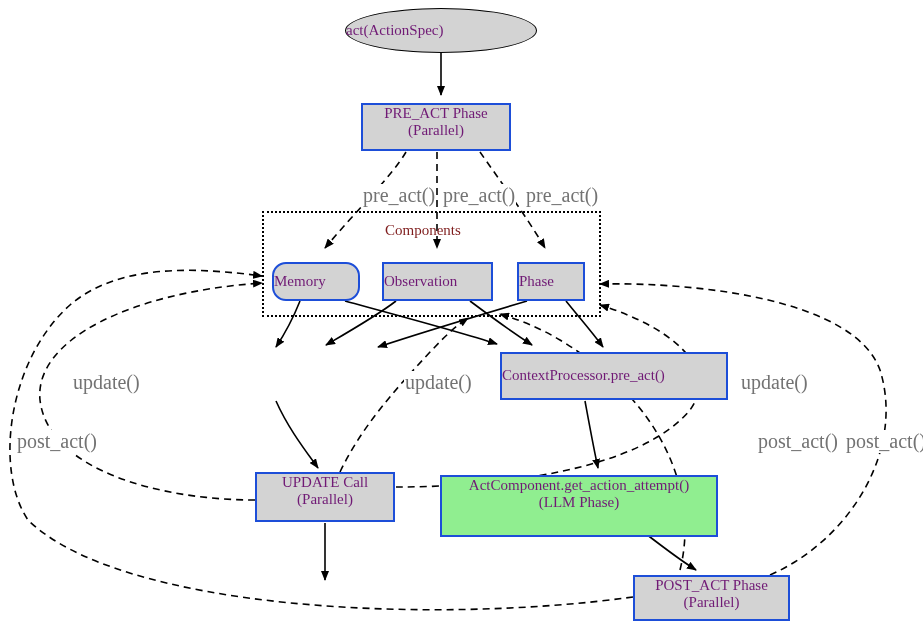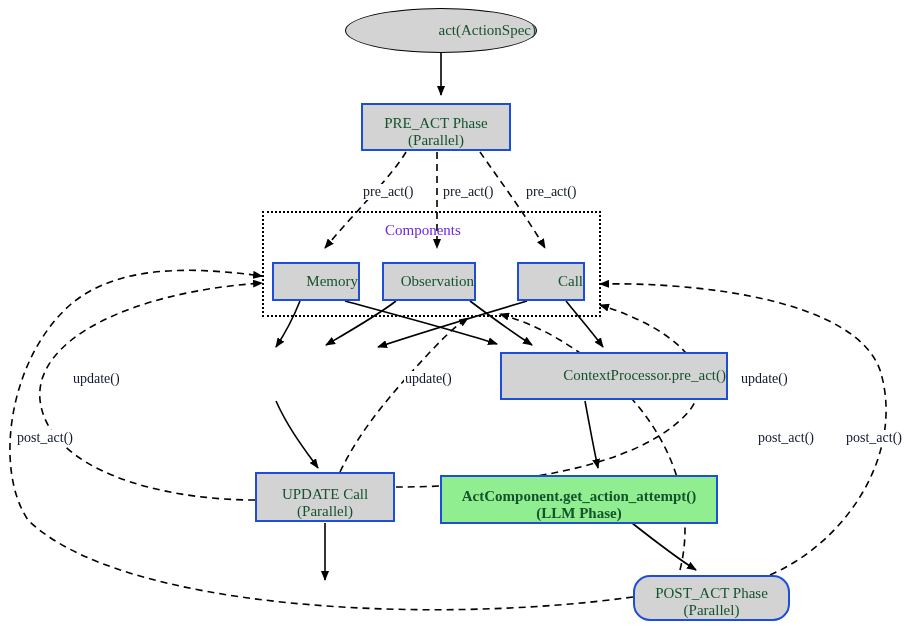--- a/index.html
+++ b/index.html
@@ -1,27 +1,27 @@
 <!DOCTYPE html>
 <html><head>
 <meta charset="utf-8">
 <style>
   html,body{margin:0;padding:0;background:#ffffff;}
   #canvas{position:relative;width:923px;height:637px;background:#ffffff;
           font-family:"Liberation Serif","DejaVu Serif",serif;overflow:hidden;}
   svg.edges{position:absolute;left:0;top:0;width:923px;height:637px;}
   .node{position:absolute;box-sizing:border-box;display:flex;align-items:center;
-        justify-content:flex-end;text-align:center;line-height:1.15;
-        font-family:"Liberation Serif","DejaVu Serif",serif;color:#14532d;}
+        justify-content:flex-start;text-align:center;line-height:1.15;
+        font-family:"Liberation Serif","DejaVu Serif",serif;color:#701a75;}
   .box{border:2px solid #1d4ed8;background:#d3d3d3;font-size:15px;}
   .box.green{background:#90ee90;}
   .ellipse{border:1px solid #000;background:#d3d3d3;border-radius:50%;font-size:15px;}
   .cluster{position:absolute;border:2px dotted #000;background:transparent;}
-  .cluster-label{position:absolute;font-size:15px;color:#6d28d9;white-space:nowrap;}
-  .elabel{position:absolute;font-size:14px;color:#0f172a;white-space:nowrap;
+  .cluster-label{position:absolute;font-size:15px;color:#7f1d1d;white-space:nowrap;}
+  .elabel{position:absolute;font-size:20px;color:#737373;white-space:nowrap;
           font-family:"Liberation Serif","DejaVu Serif",serif;background:#fff;
           padding:0 1px;}
 </style>
 </head>
 <body>
 
 <div id="canvas">
 
   <svg class="edges" viewBox="0 0 923 637" xmlns="http://www.w3.org/2000/svg">
     <defs>
@@ -70,48 +70,48 @@
 
   <div class="node ellipse" style="left:345px;top:8px;width:192px;height:45px;">
     <span>act(ActionSpec)</span>
   </div>
 
   <div class="node box" style="left:361px;top:103px;width:150px;height:48px;flex-direction:column;">
     <span>PRE_ACT Phase</span>
     <span>(Parallel)</span>
   </div>
 
-  <div class="node box" style="left:272px;top:262px;width:88px;height:39px;">
+  <div class="node box" style="left:272px;top:262px;width:88px;height:39px;border-radius:14px;">
     <span>Memory</span>
   </div>
 
-  <div class="node box" style="left:382px;top:262px;width:94px;height:39px;">
+  <div class="node box" style="left:382px;top:262px;width:111px;height:39px;">
     <span>Observation</span>
   </div>
 
   <div class="node box" style="left:517px;top:262px;width:68px;height:39px;">
-    <span>Call</span>
+    <span>Phase</span>
   </div>
 
 
   <div class="node box" style="left:500px;top:352px;width:228px;height:48px;">
     <span>ContextProcessor.pre_act()</span>
   </div>
 
   <div class="node box" style="left:255px;top:472px;width:140px;height:50px;flex-direction:column;">
     <span>UPDATE Call</span>
     <span>(Parallel)</span>
   </div>
 
-  <div class="node box green" style="left:440px;top:475px;width:278px;height:49px;flex-direction:column;font-weight:bold;">
+  <div class="node box green" style="left:440px;top:475px;width:278px;height:62px;flex-direction:column;">
     <span>ActComponent.get_action_attempt()</span>
     <span>(LLM Phase)</span>
   </div>
 
-  <div class="node box" style="left:633px;top:575px;width:157px;height:46px;flex-direction:column;border-radius:17px;">
+  <div class="node box" style="left:633px;top:575px;width:157px;height:46px;flex-direction:column;">
     <span>POST_ACT Phase</span>
     <span>(Parallel)</span>
   </div>
 
 
   <div class="elabel" style="left:362px;top:184px;">pre_act()</div>
   <div class="elabel" style="left:442px;top:184px;">pre_act()</div>
   <div class="elabel" style="left:525px;top:184px;">pre_act()</div>
 
   <div class="elabel" style="left:72px;top:371px;">update()</div>

